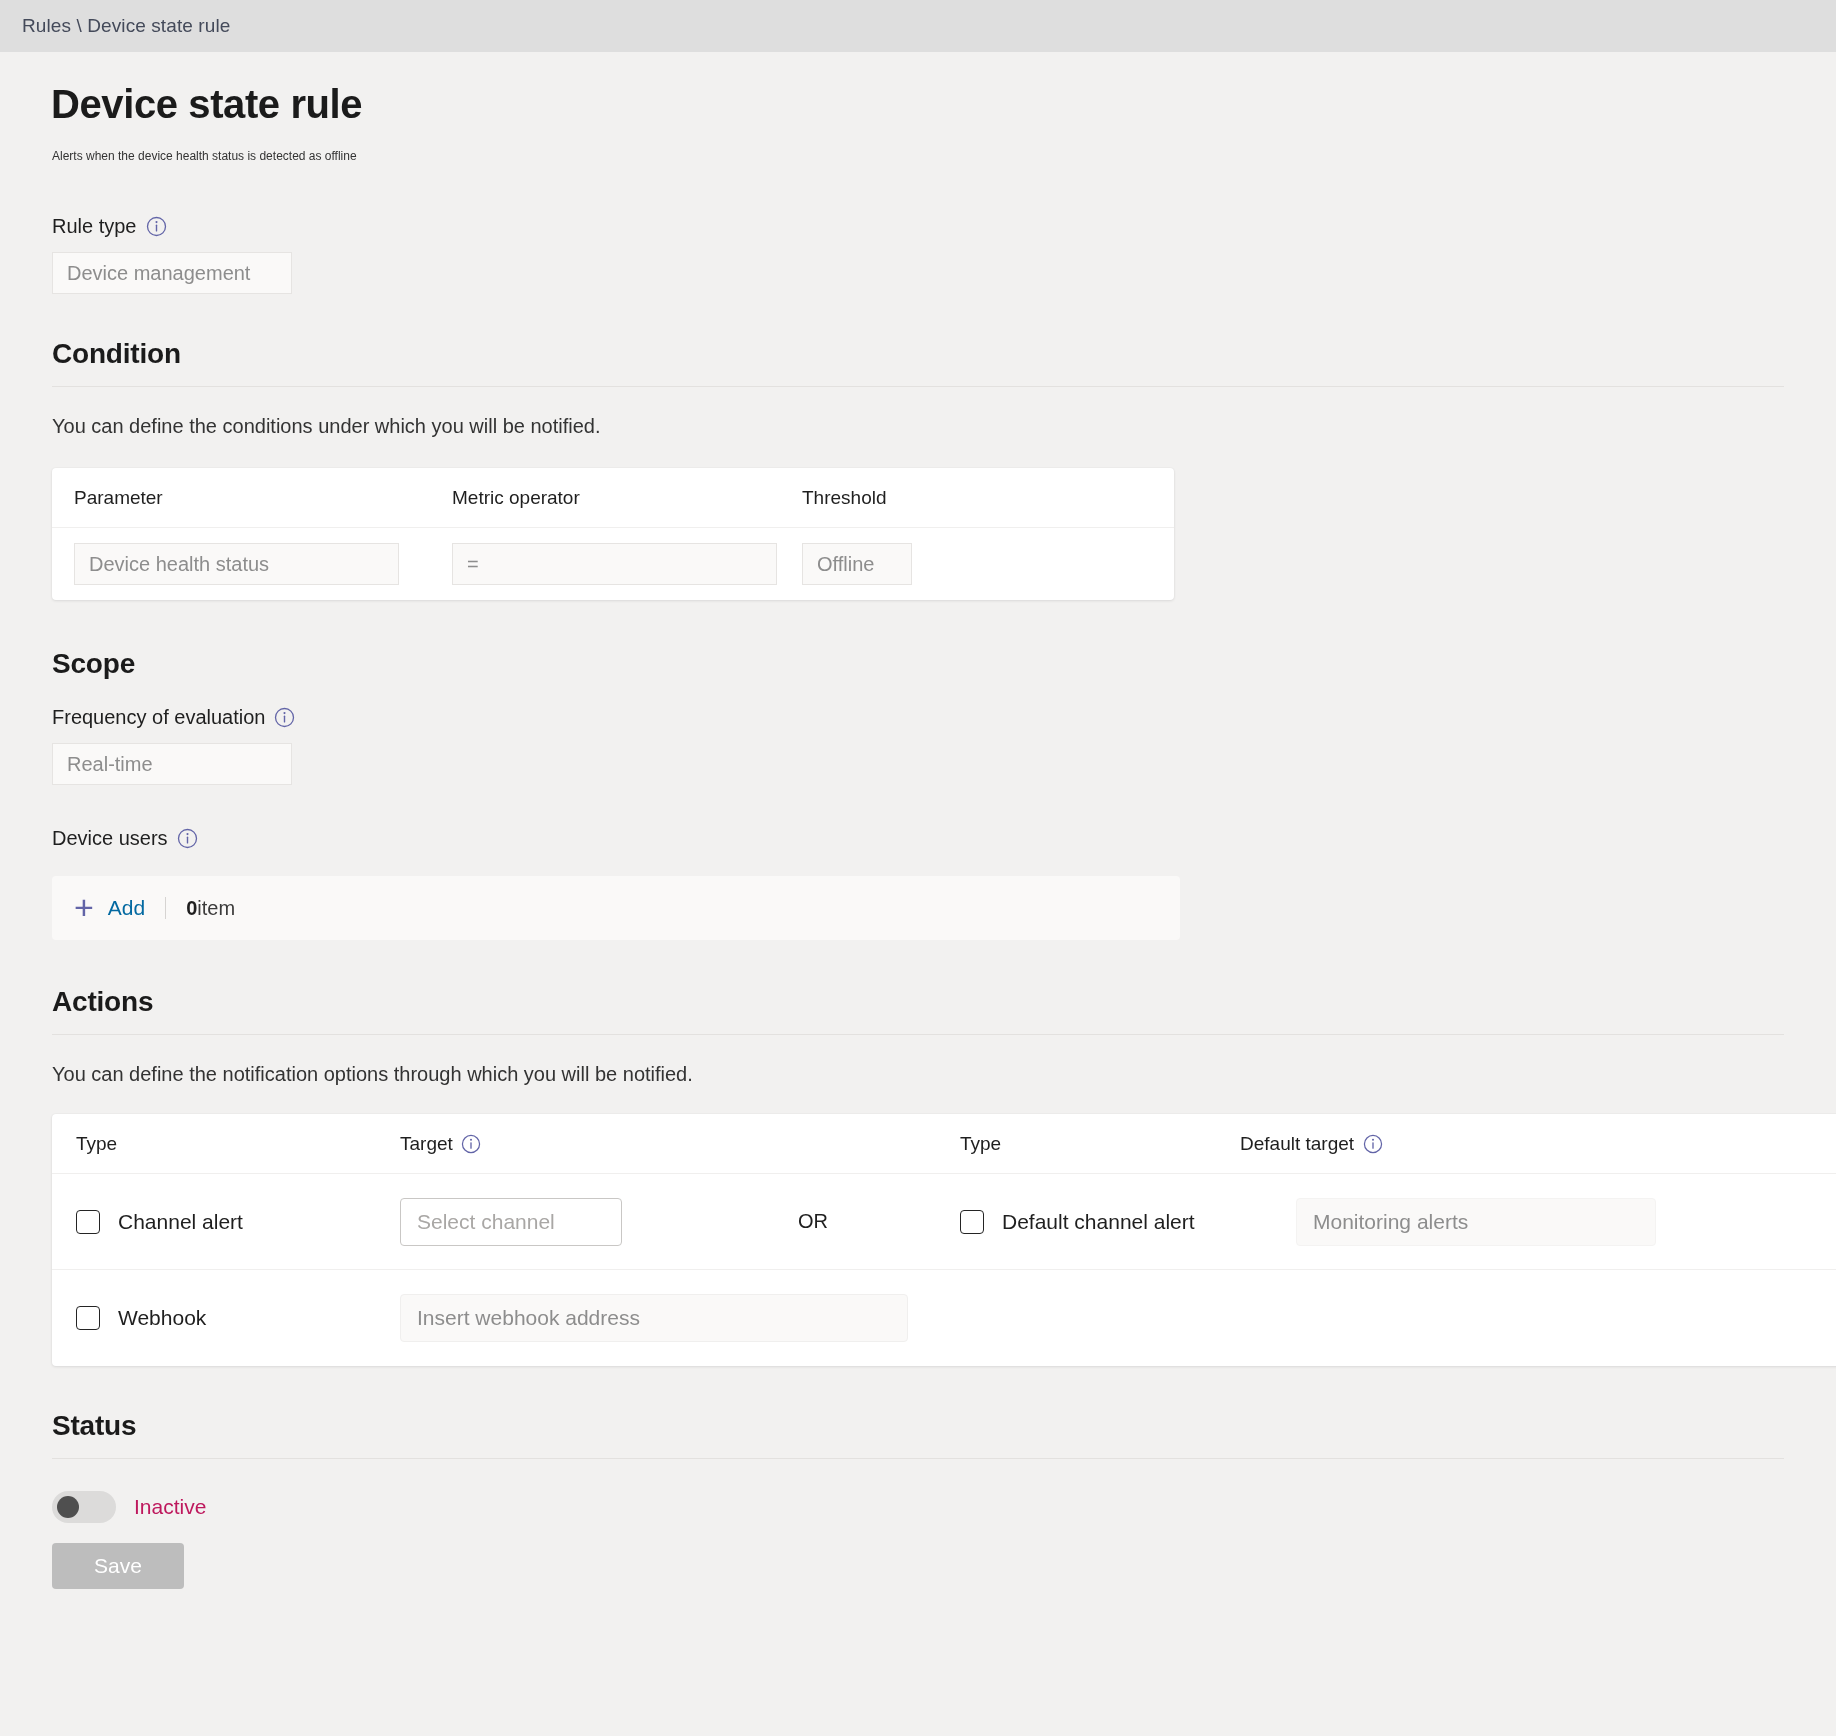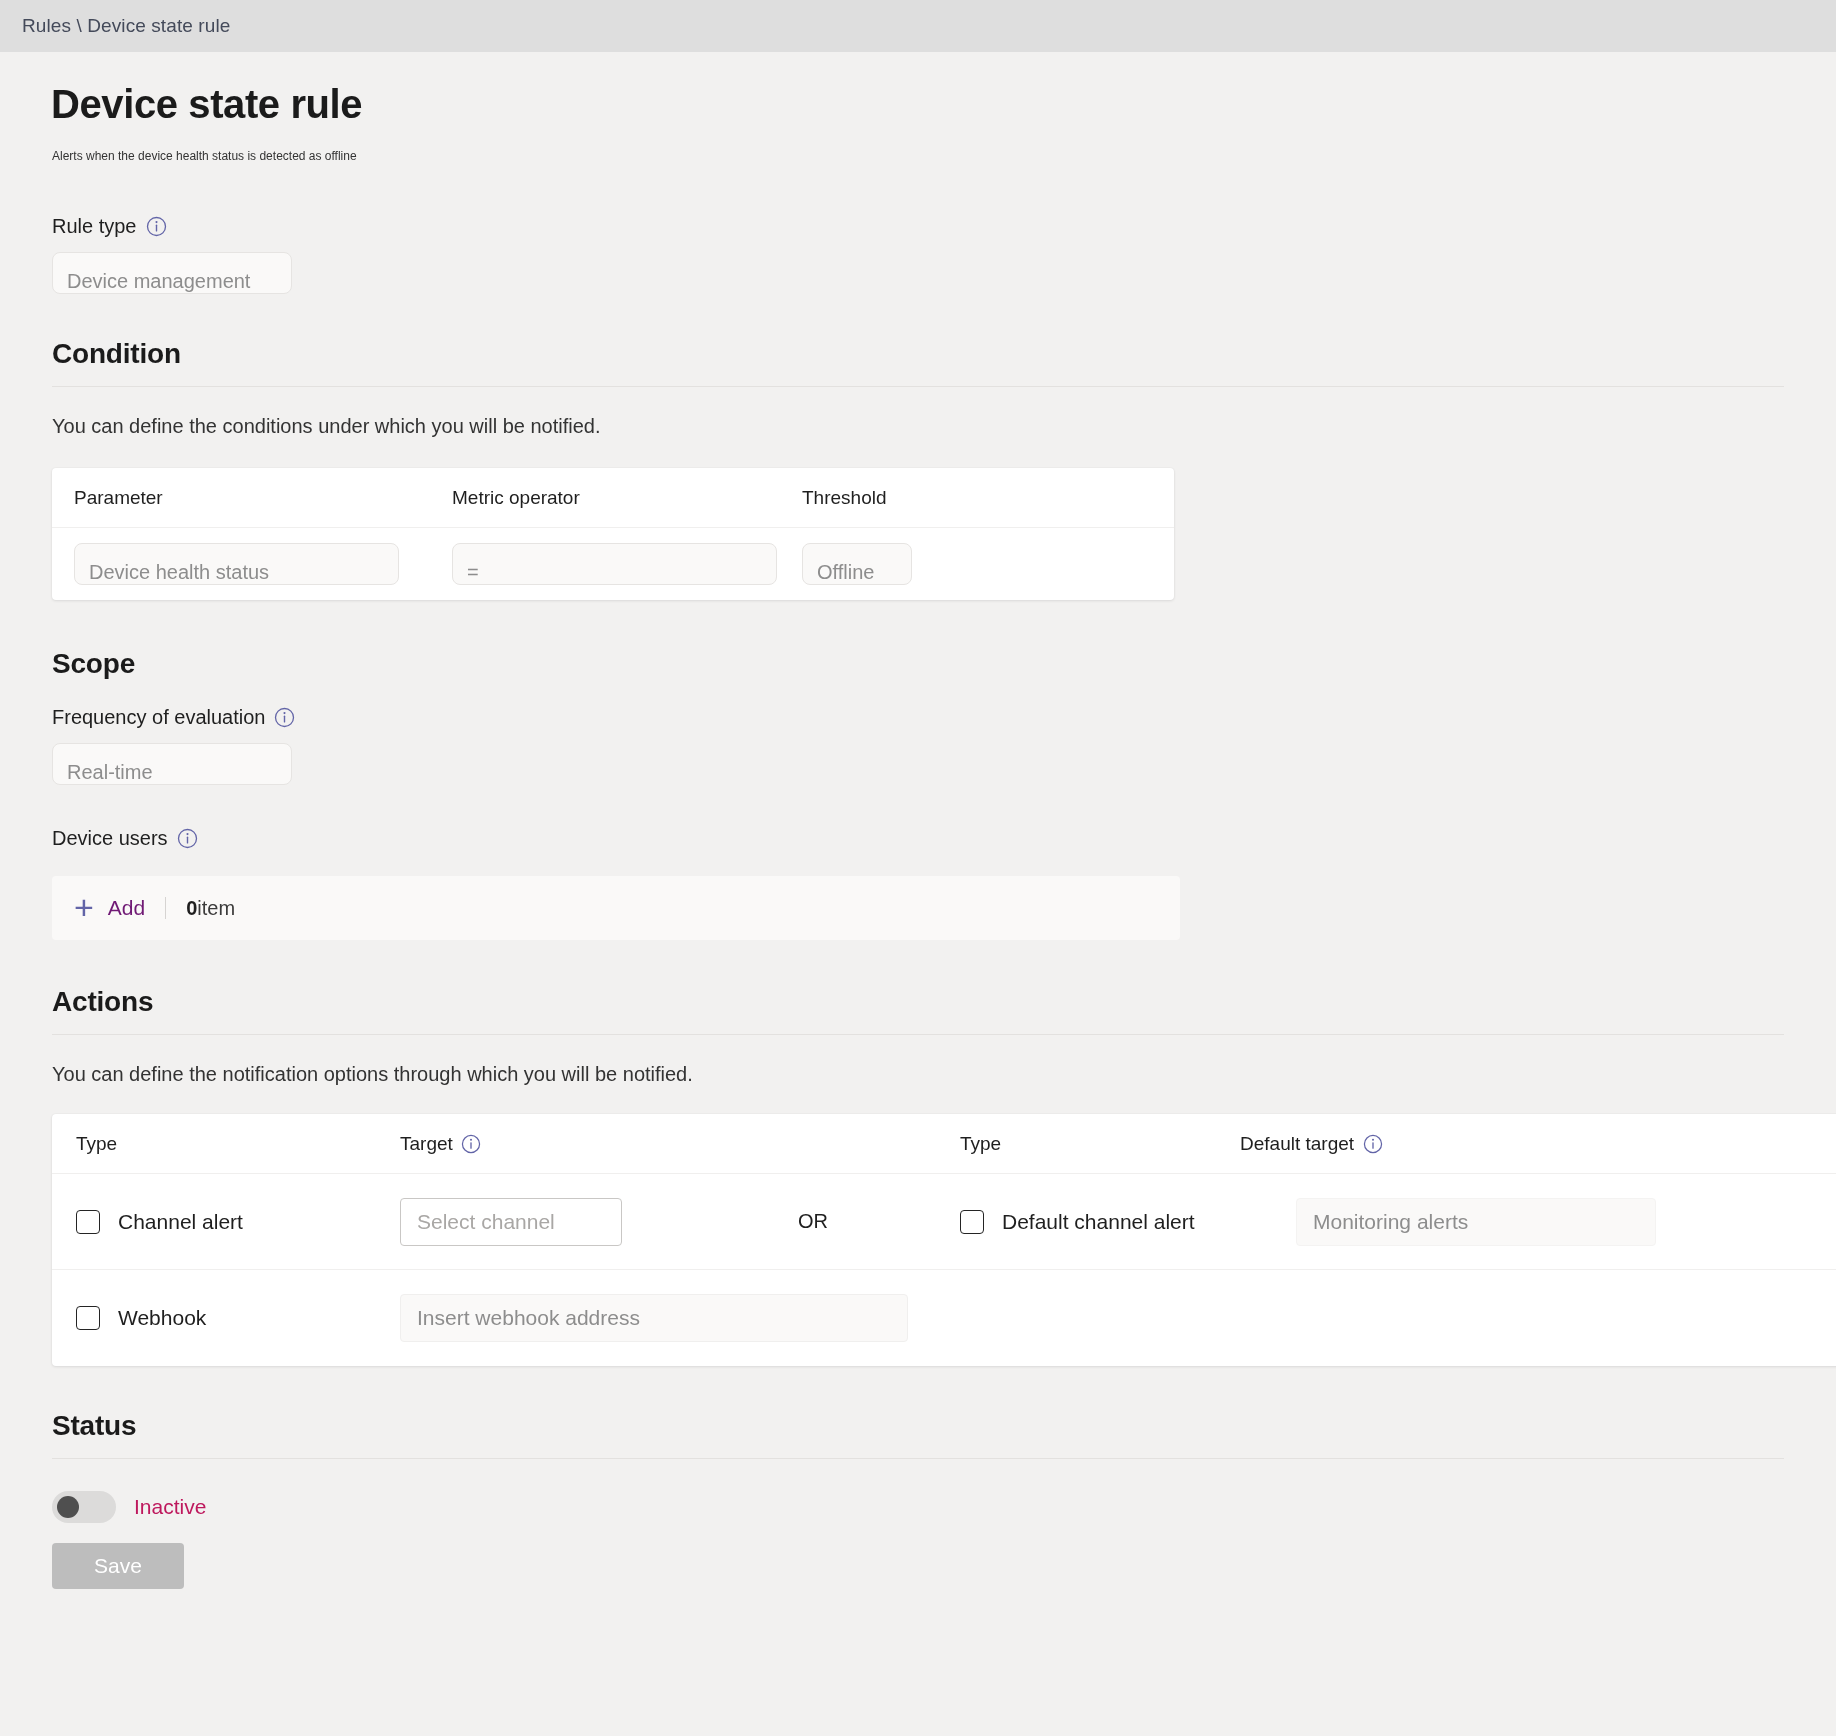--- a/index.html
+++ b/index.html
@@ -60,25 +60,25 @@
     flex: 0 0 21px;
     align-items: center;
     justify-content: center;
   }
   .info-icon svg { display: block; }
 
   
   .disabled-input {
     background: #faf9f8;
     border: 1px solid #e6e4e2;
-    border-radius: 8px;
+    border-radius: 0;
     color: #8d8d8d;
     font-size: 20px;
     display: flex;
-    align-items: flex-end;
+    align-items: center;
     padding: 0 14px;
     height: 42px;
   }
 
   .rule-type-input { width: 240px; margin-top: 14px; }
 
   
   .section-heading {
     font-size: 28px;
     font-weight: bold;
@@ -142,21 +142,21 @@
     margin-top: 26px;
   }
   .add-plus {
     color: #6264a7;
     font-size: 34px;
     line-height: 1;
     font-weight: 300;
     margin-right: 14px;
     margin-top: -3px;
   }
-  .add-label { font-size: 21px; color: #701a75; }
+  .add-label { font-size: 21px; color: #0369a1; }
   .add-sep {
     width: 1px;
     height: 22px;
     background: #d6d4d2;
     margin: 0 20px;
   }
   .add-count-num { font-size: 20px; font-weight: bold; color: #1f1f1f; }
   .add-count-unit { font-size: 20px; color: #3b3b3b; }
 
   

